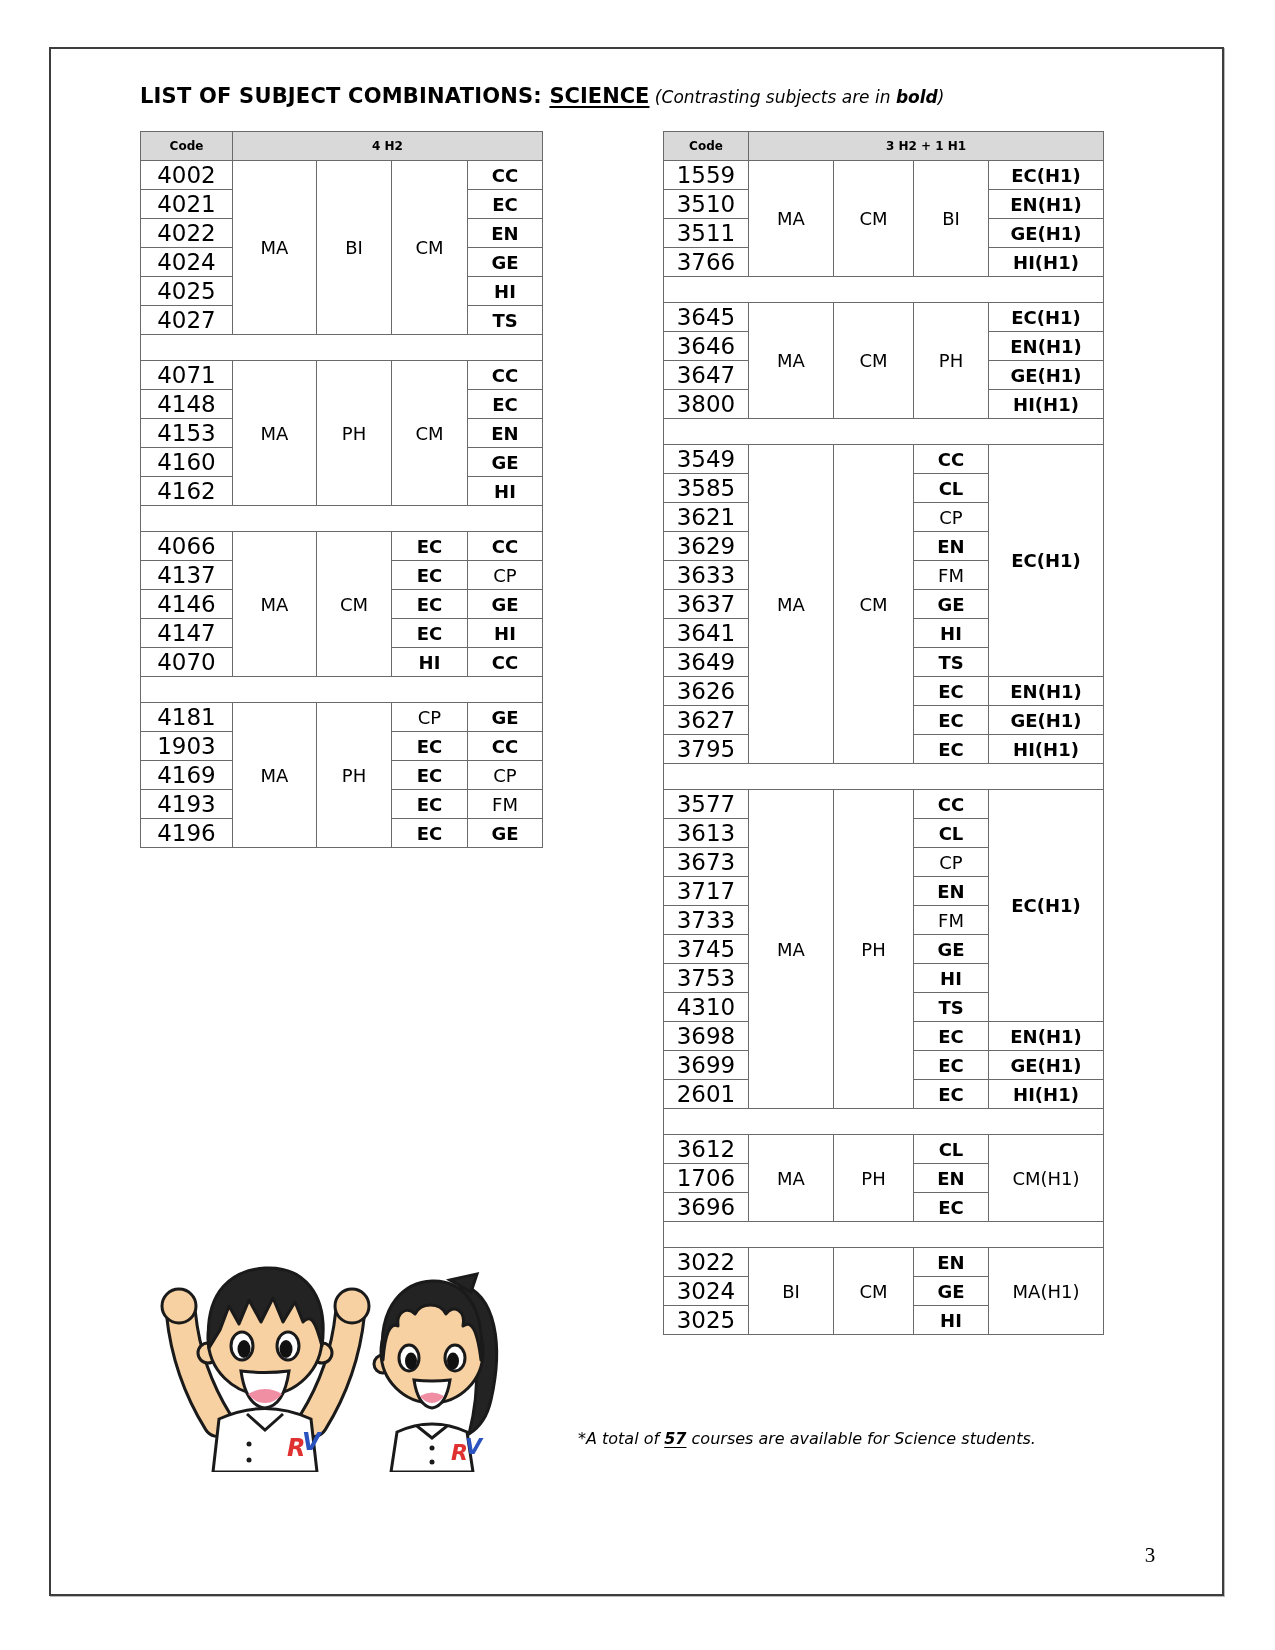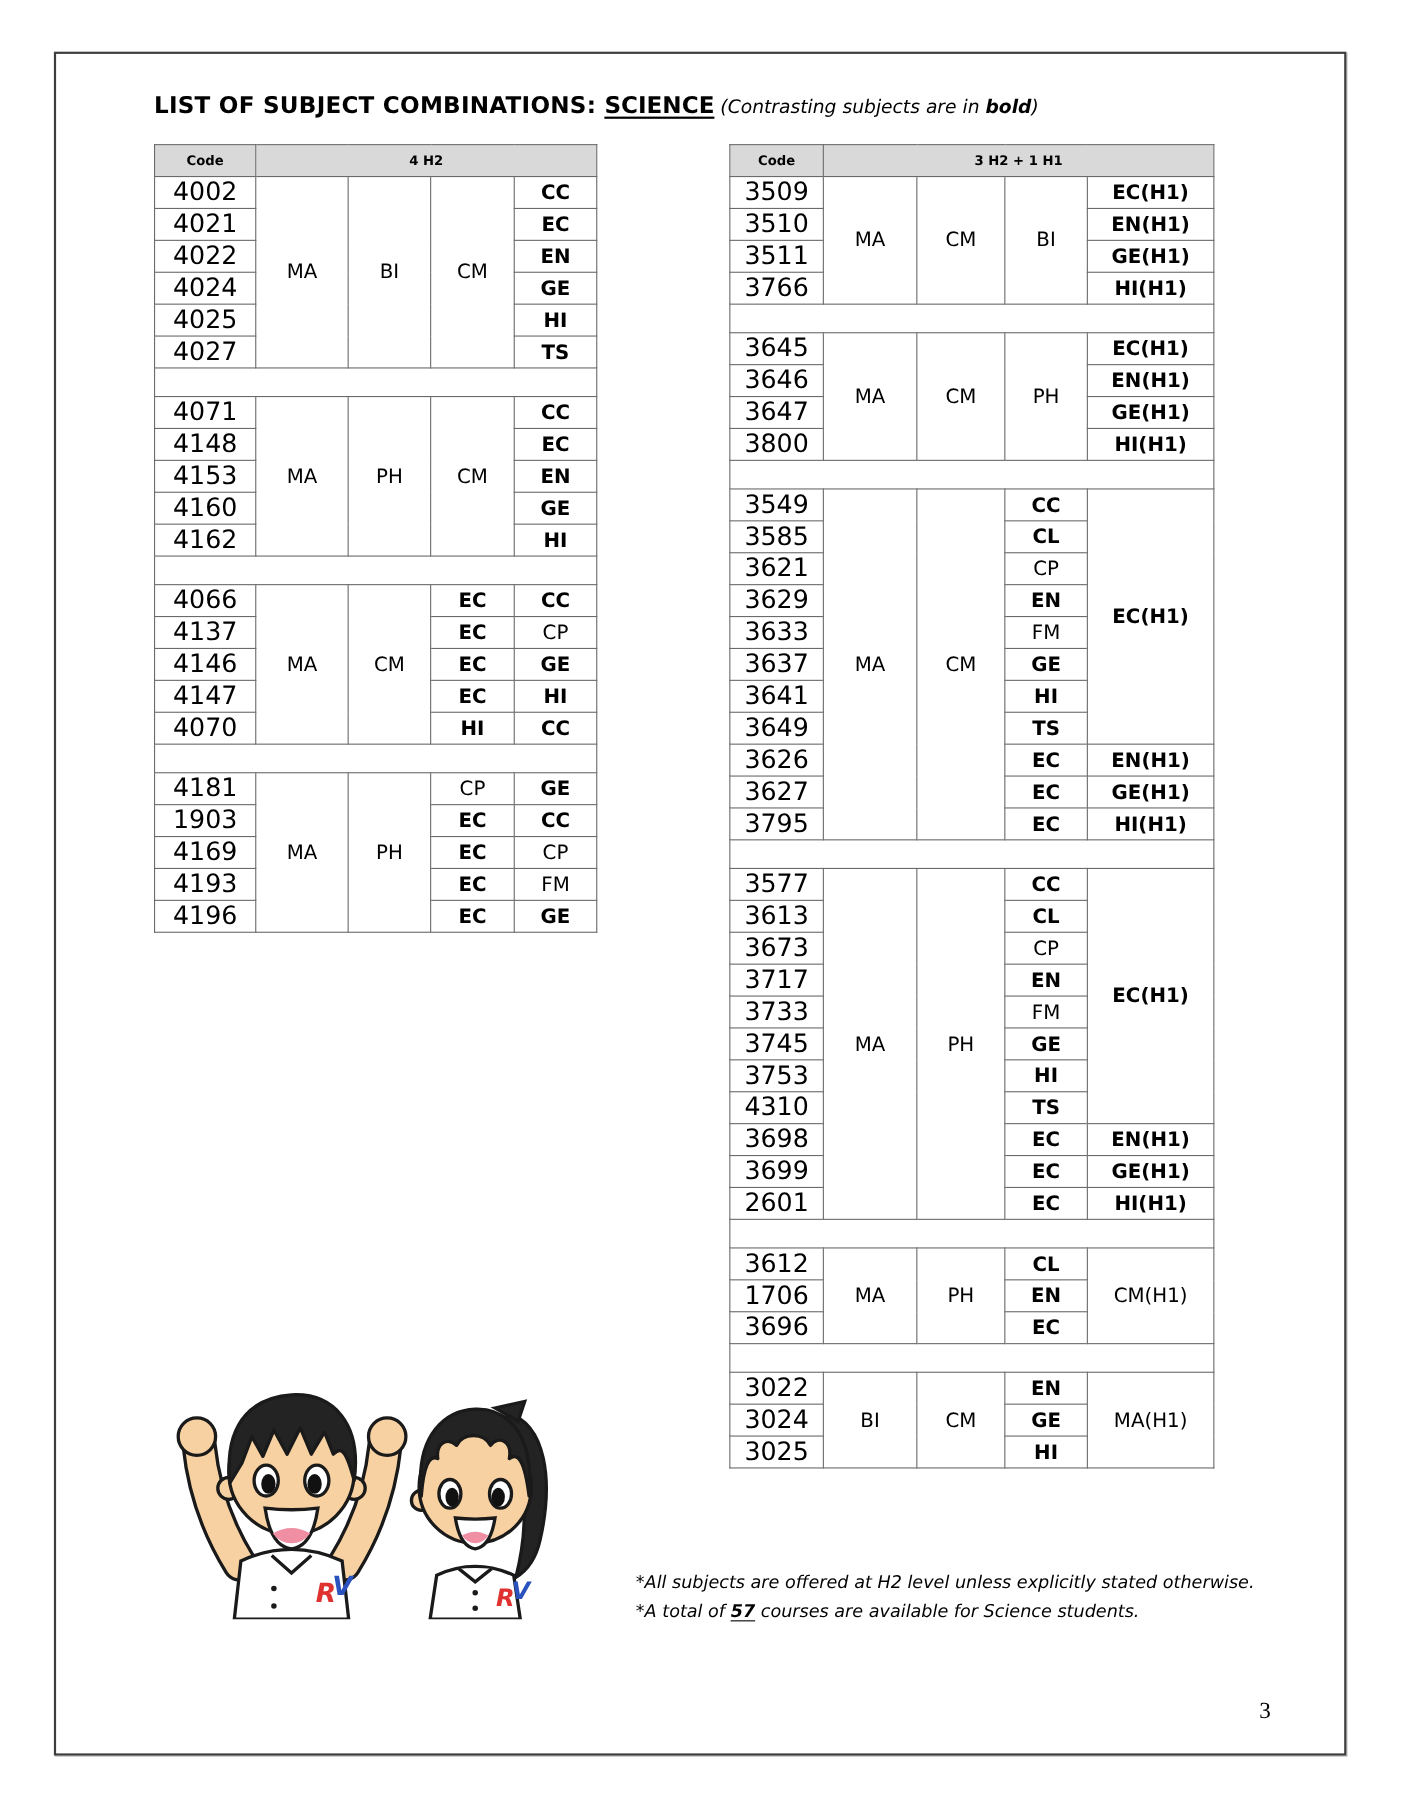--- a/index.html
+++ b/index.html
@@ -184,21 +184,21 @@
         <col style="width: 80px;">
         <col style="width: 75px;">
         <col style="width: 115px;">
       </colgroup>
       <tbody>
         <tr>
           <td class="hdr">Code</td>
           <td class="hdr" colspan="4">3 H2 + 1 H1</td>
         </tr>
         <tr>
-          <td class="code">3509</td>
+          <td class="code">1559</td>
           <td class="shared" rowspan="4">MA</td>
           <td class="shared" rowspan="4">CM</td>
           <td class="shared" rowspan="4">BI</td>
           <td class="subj b">EC(H1)</td>
         </tr>
         <tr>
           <td class="code">3510</td>
           <td class="subj b">EN(H1)</td>
         </tr>
         <tr>
@@ -436,18 +436,17 @@
 
       <path d="M269,158 Q287,160 305,158 Q301,184 287,186 Q273,184 269,158 Z" fill="#ffffff" stroke="#1a1a1a" stroke-width="3"></path>
       <path d="M275,174 Q287,167 299,174 Q294,181 287,181 Q280,181 275,174 Z" fill="#f08ea4"></path>
 
       <text x="306" y="238" font-family="DejaVu Sans, sans-serif" font-size="22" font-style="italic" font-weight="bold" fill="#e03131">R</text>
       <text x="320" y="232" font-family="DejaVu Sans, sans-serif" font-size="22" font-style="italic" font-weight="bold" fill="#2b53c0">V</text>
     </g>
   </svg>
 
   <div class="footnotes">
-    <div><span>*All subjects are offered at H2 level unless explicitly stated otherwise.</span></div>
     <div><span>*A total of </span><span class="fn-bold">57</span><span> courses are available for Science students.</span></div>
   </div>
 
   <div class="page-number">3</div>
 </div>
 
 </body></html>

